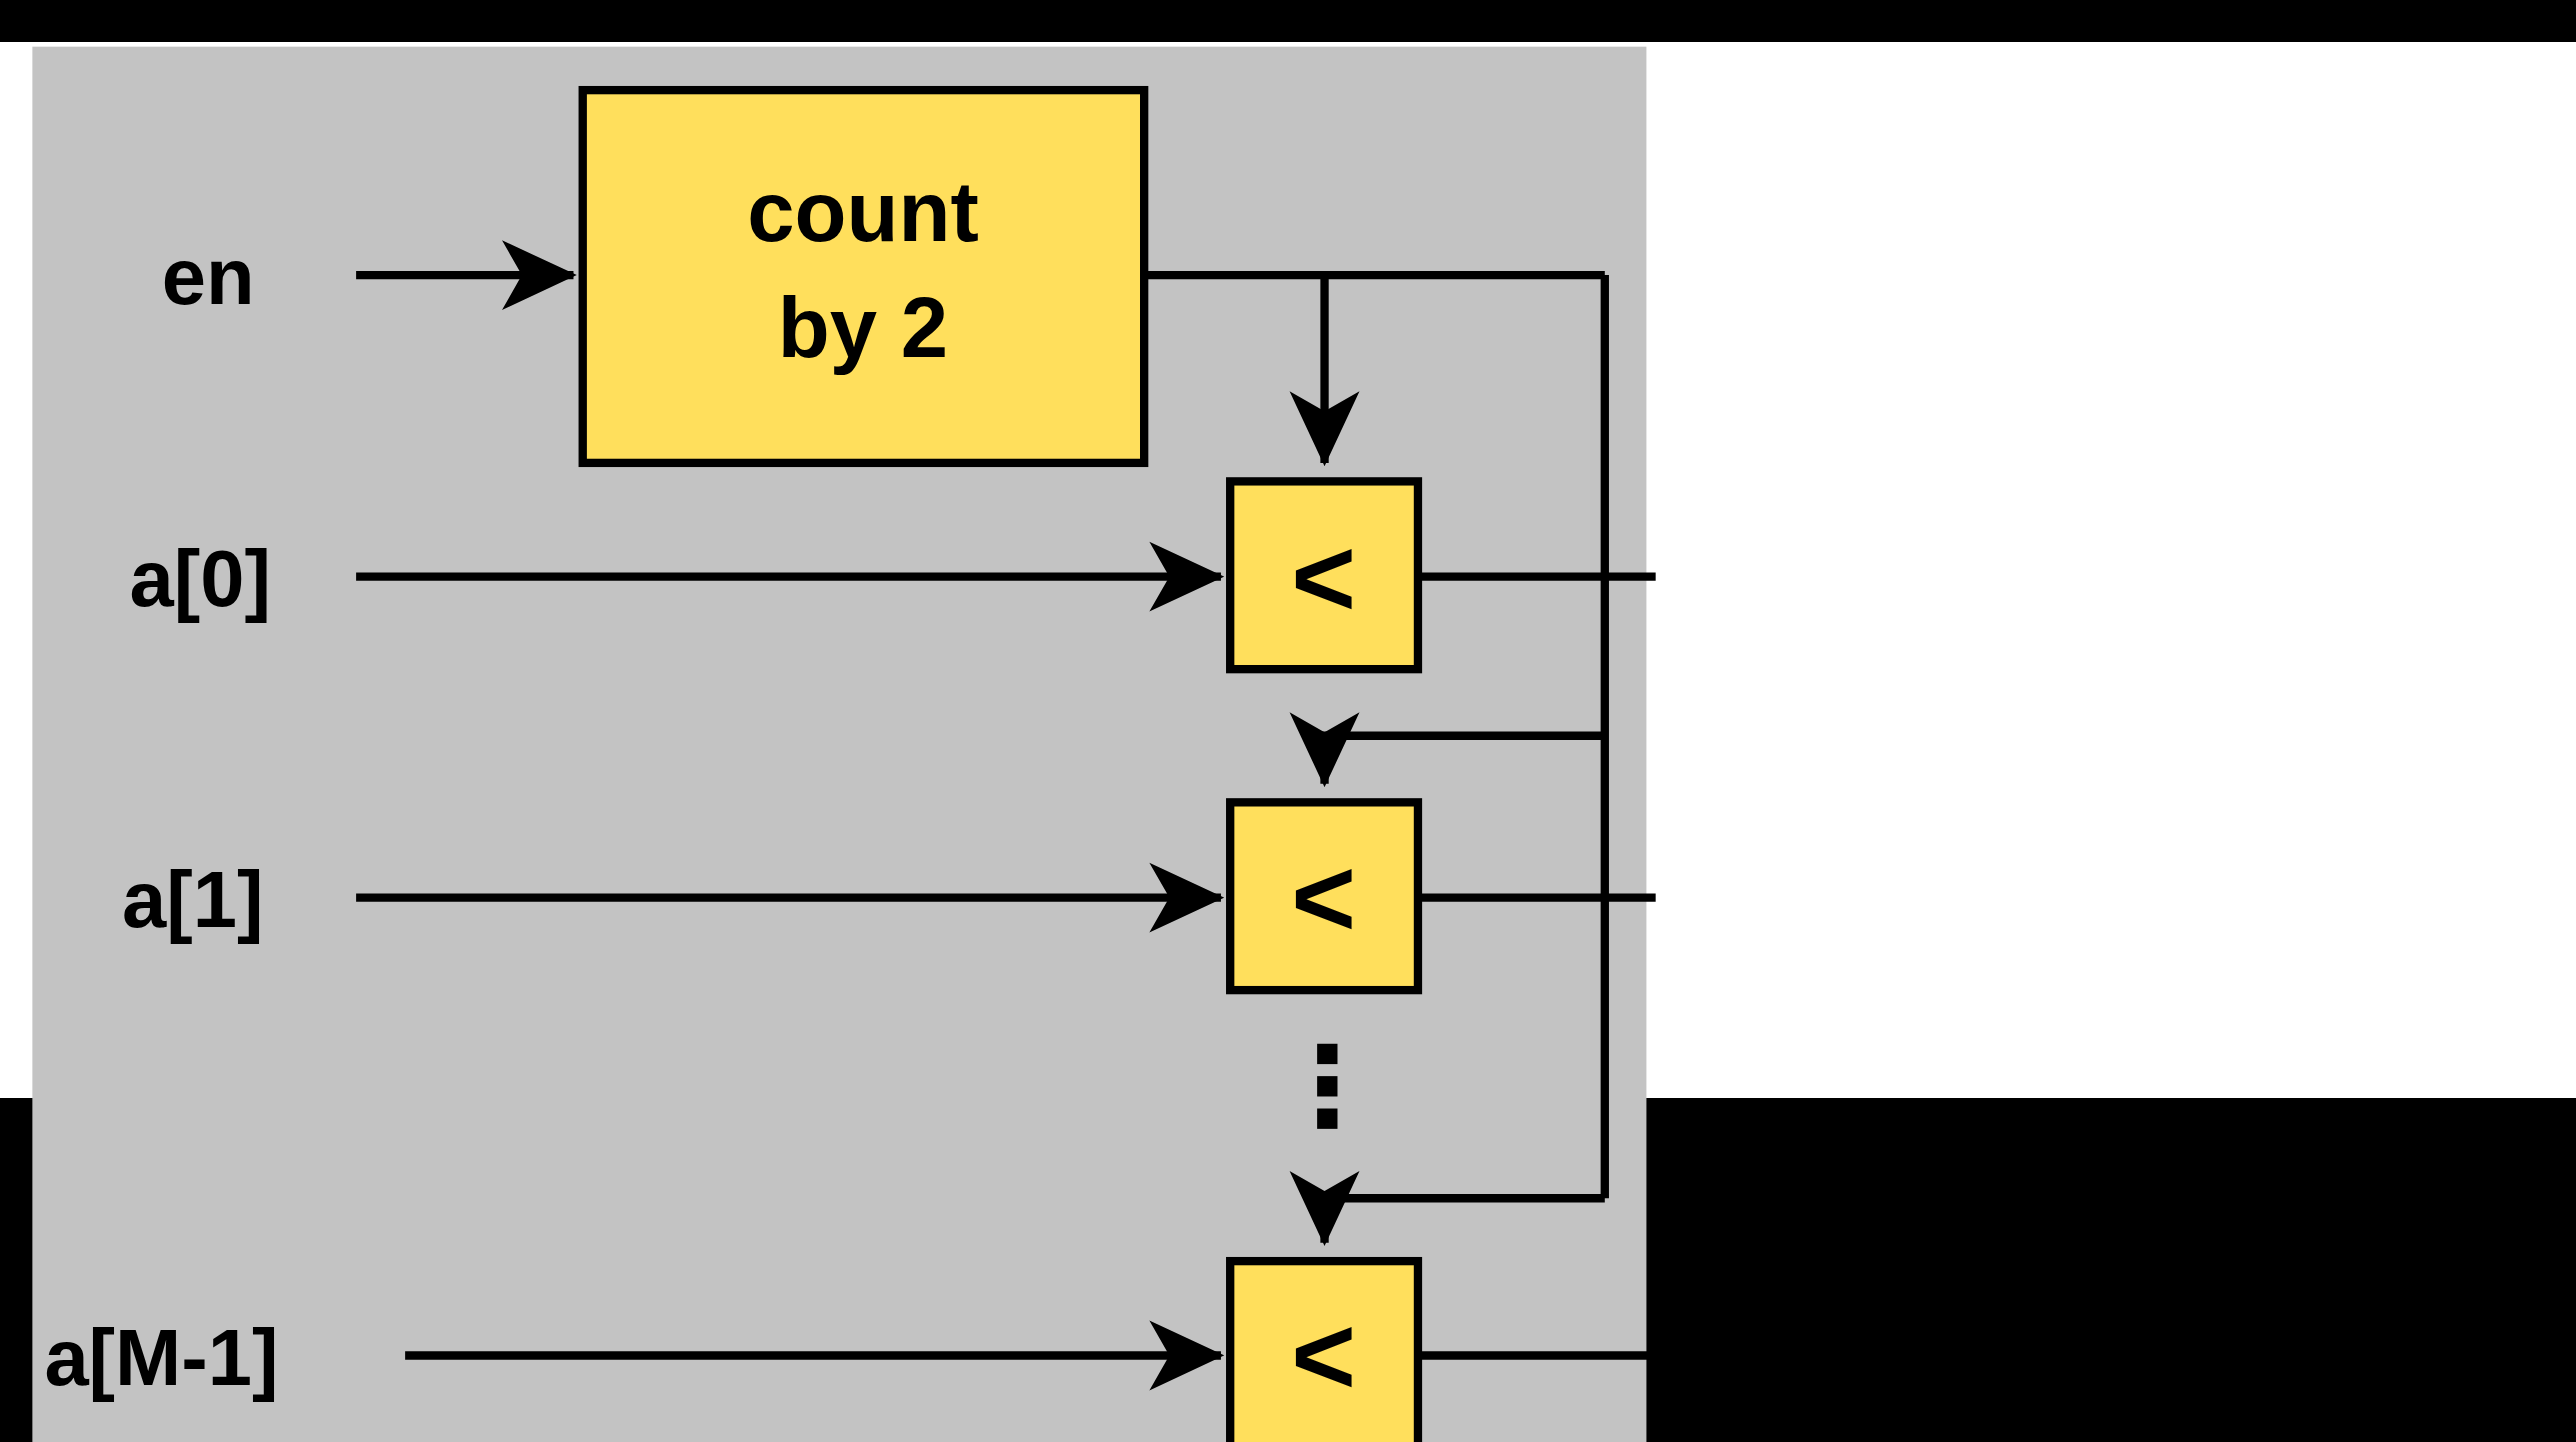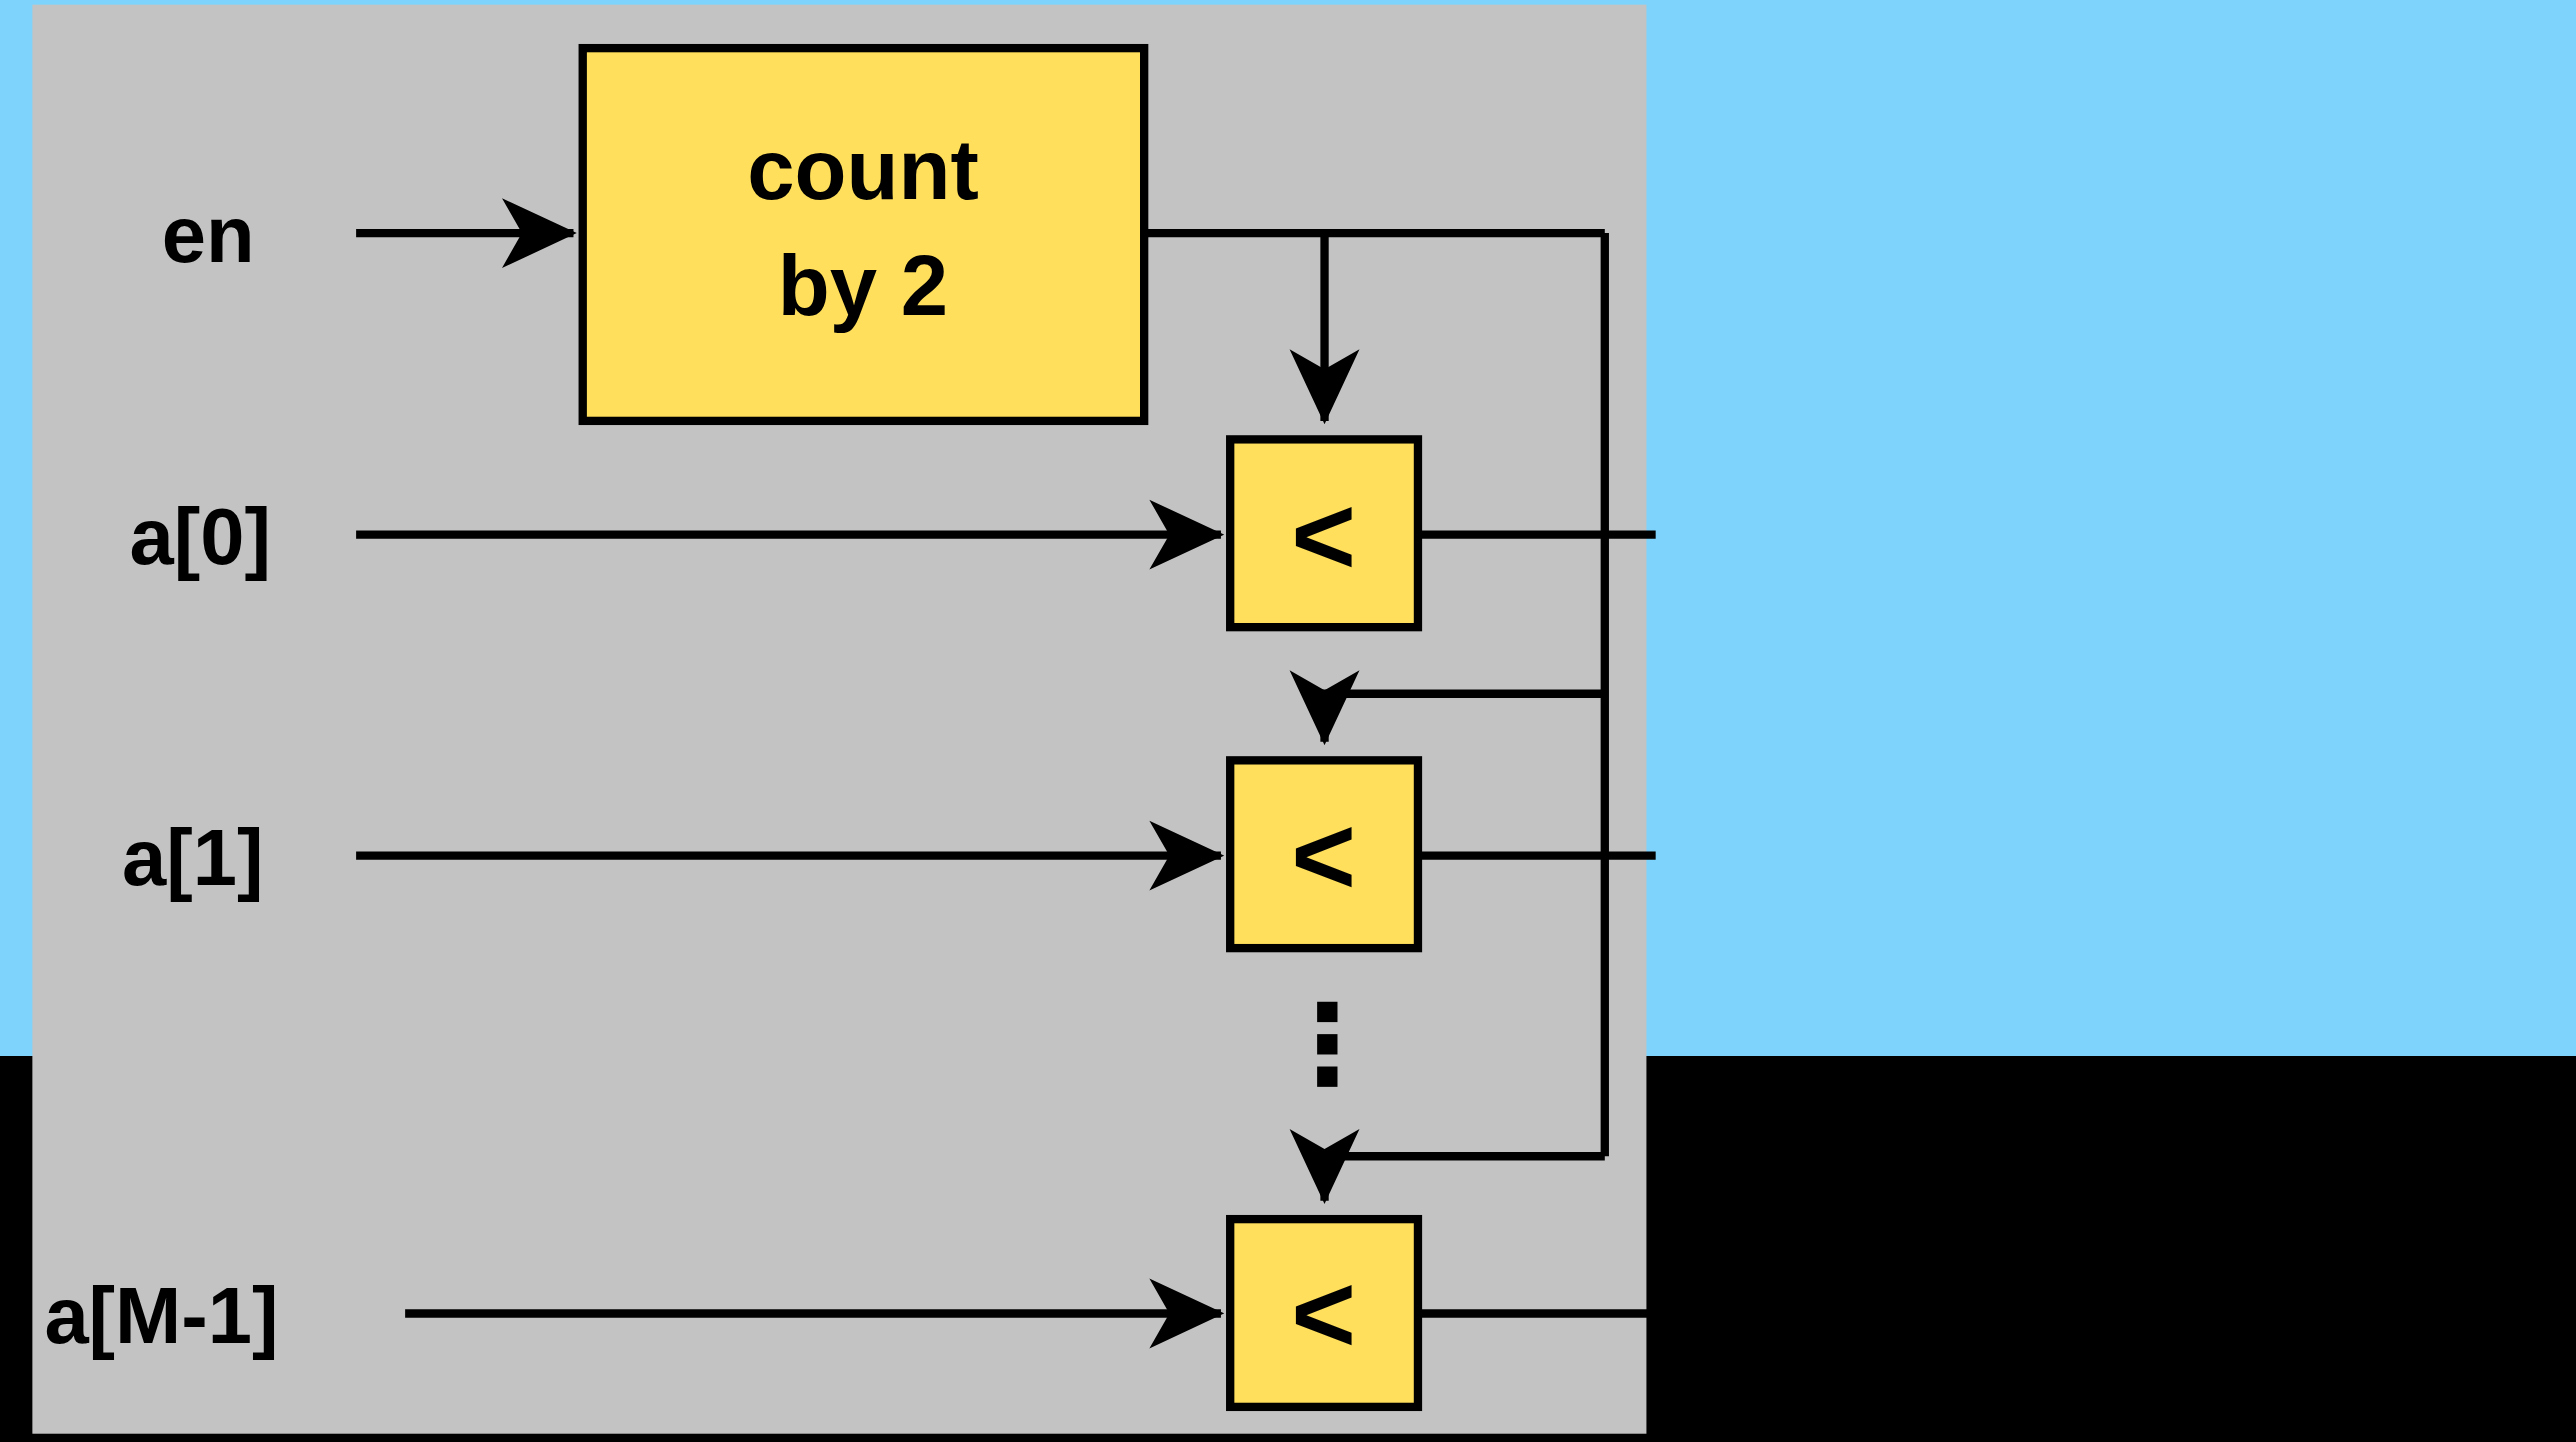--- a/index.html
+++ b/index.html
@@ -10,21 +10,22 @@
   body {
     width: 2576px;
     height: 1443px;
     overflow: hidden;
     font-family: "Liberation Sans", sans-serif;
   }
   #stage {
     position: relative;
     width: 2576px;
     height: 1056px;
-    background: #7dd3fc;
+    background: #ffffff;
+    margin-top: 42px;
   }
   #diagram {
     position: absolute;
     left: 0;
     top: 0;
   }
   .panel-bg { fill: #c3c3c3; }
   .blk { fill: #ffdf5c; stroke: #000000; stroke-width: 9; }
   .blk-sm { fill: #ffdf5c; stroke: #000000; stroke-width: 9; }
   .wire {

